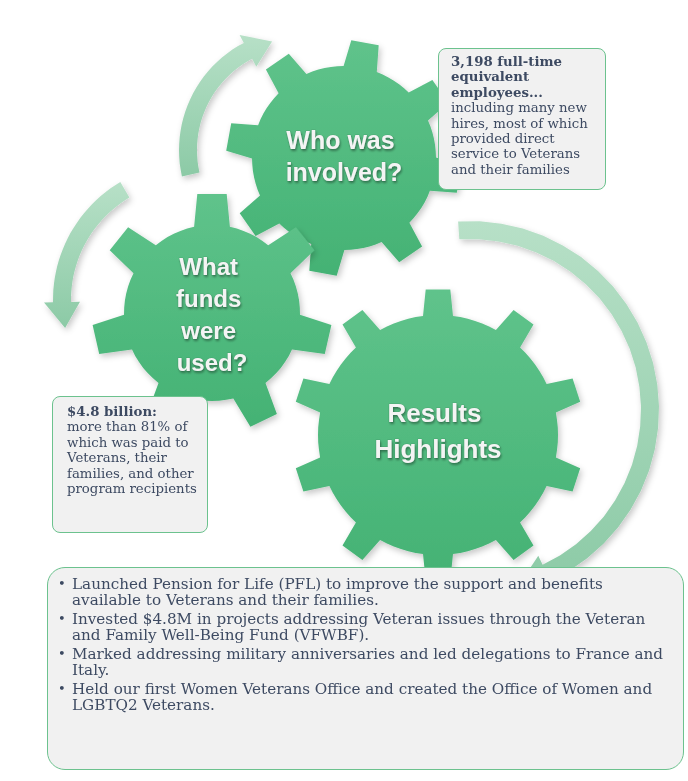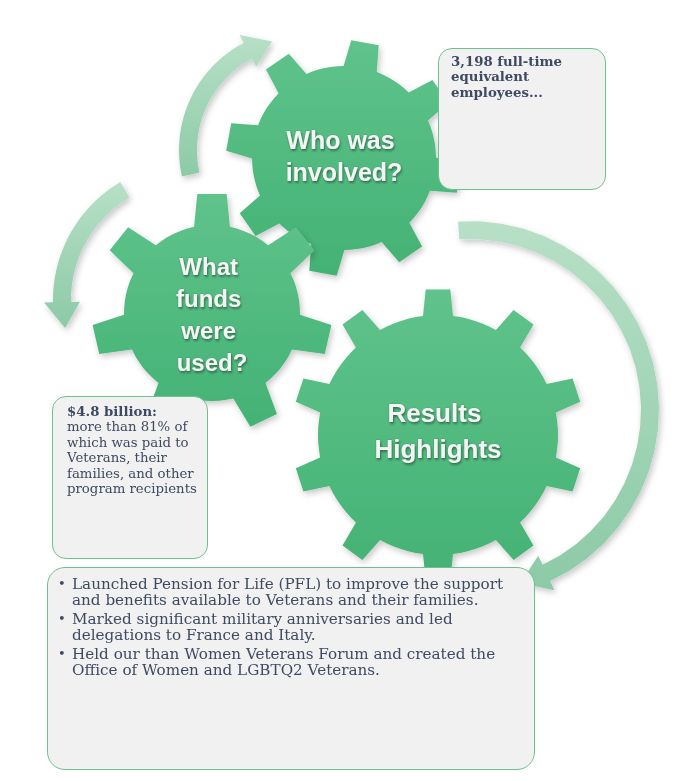--- a/index.html
+++ b/index.html
@@ -1,25 +1,25 @@
 <!DOCTYPE html>
 <html><head>
 <meta charset="utf-8">
 <style>
   html, body { margin:0; padding:0; background:#ffffff; }
   body { width:688px; height:781px; position:relative; overflow:hidden; font-family:"DejaVu Serif", serif; }
   #diagram { position:absolute; left:0; top:0; width:688px; height:781px; }
   .gear-label { font-family:"Liberation Sans", sans-serif; font-weight:bold; fill:#f4f4f4; text-anchor:middle;
     paint-order:stroke; stroke:rgba(0,0,0,0.12); stroke-width:1px; }
-  .box { position:absolute; background:#f1f1f1; border:1.5px solid #6cc28e; border-radius:14px; color:#3d4a62;
+  .box { position:absolute; background:#f1f1f1; border:1.5px solid #6cc28e; border-radius:8px; color:#3d4a62;
     box-sizing:border-box; font-family:"DejaVu Serif", serif; }
   .box .lead { font-weight:bold; }
   #box-staff { left:438px; top:48px; width:168px; height:142px; padding:5px 8px 0 12px; font-size:13.3px; line-height:15.4px; }
-  #box-funds { left:52px; top:396px; width:156px; height:163px; padding:7px 6px 0 14px; font-size:13.3px; line-height:15.4px; }
-  #box-results { left:47px; top:567px; width:488px; height:203px; padding:8px 10px 4px 10px; font-size:15.2px; line-height:16.4px; border-radius:18px; }
+  #box-funds { left:52px; top:396px; width:156px; height:137px; padding:7px 6px 0 14px; font-size:13.3px; line-height:15.4px; }
+  #box-results { left:47px; top:567px; width:637px; height:203px; padding:8px 10px 4px 10px; font-size:15.2px; line-height:16.4px; border-radius:18px; }
   #results-list { list-style:none; margin:0; padding:0; }
   #results-list li { position:relative; padding-left:14px; margin-bottom:2.2px; }
   #results-list li::before { content:"•"; position:absolute; left:0; top:0; font-size:13px; }
 </style>
 </head>
 <body>
 
 <svg id="diagram" viewBox="0 0 688 781" xmlns="http://www.w3.org/2000/svg">
   <defs>
     <linearGradient id="gearGrad" x1="0" y1="0" x2="0" y2="1">
@@ -59,26 +59,28 @@
     </text>
     <text class="gear-label" font-size="26">
       <tspan x="438" y="422">Results</tspan>
       <tspan x="438" y="458">Highlights</tspan>
     </text>
   </g>
 </svg>
 
 <div class="box" id="box-staff">
   <div class="lead">3,198 full-time equivalent employees...</div>
+  <div>including many new hires, most of which provided direct service to Veterans and their families</div>
 </div>
 
 <div class="box" id="box-funds">
   <div class="lead">$4.8 billion:</div>
   <div>more than 81% of which was paid to Veterans, their families, and other program recipients</div>
 </div>
 
 <div class="box" id="box-results">
   <ul id="results-list">
     <li>Launched Pension for Life (PFL) to improve the support and benefits available to Veterans and their families.</li>
-    <li>Marked significant military anniversaries and led delegations to France and Italy.</li>
-    <li>Held our than Women Veterans Forum and created the Office of Women and LGBTQ2 Veterans.</li>
+    <li>Invested $4.8M in projects addressing Veteran issues through the Veteran and Family Well-Being Fund (VFWBF).</li>
+    <li>Marked addressing military anniversaries and led delegations to France and Italy.</li>
+    <li>Held our first Women Veterans Office and created the Office of Women and LGBTQ2 Veterans.</li>
   </ul>
 </div>
 
 </body></html>

